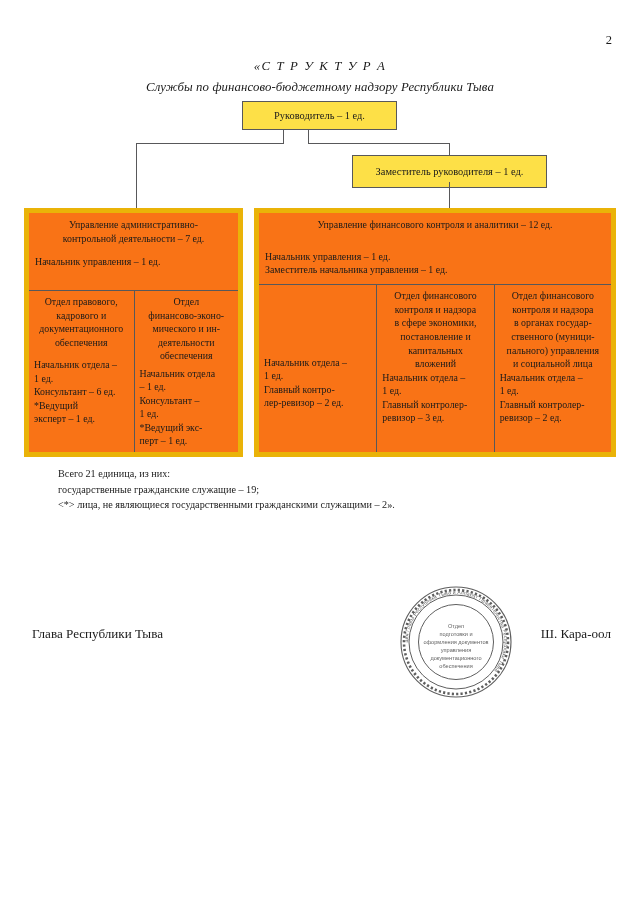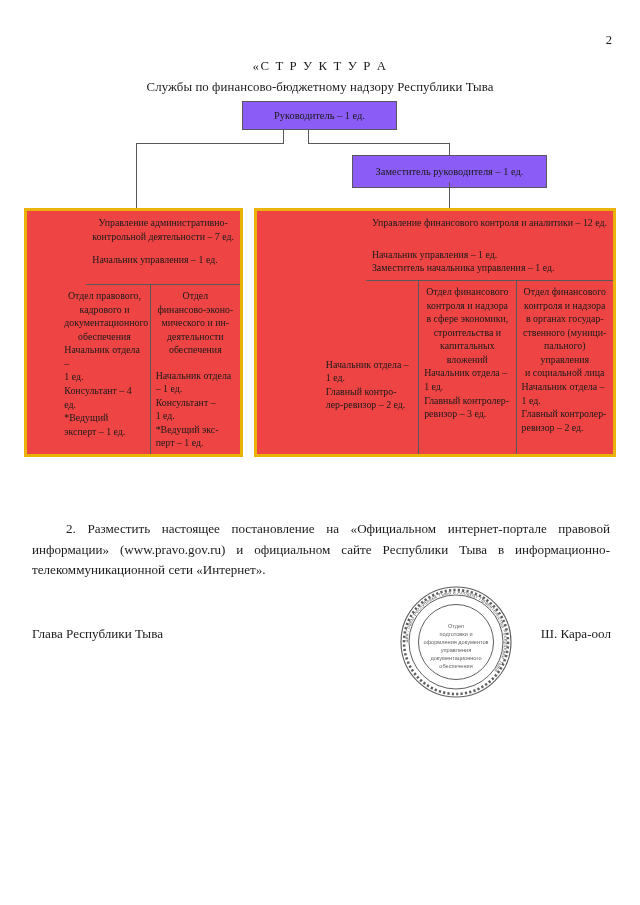--- a/index.html
+++ b/index.html
@@ -34,41 +34,42 @@
 
   
   .doc-title {
     position: absolute;
     top: 56px;
     left: 0;
     width: 640px;
     text-align: center;
     font-size: 12.8px;
     line-height: 1.62;
+    font-style: italic;
   }
   .doc-title .line1 {
     letter-spacing: 1.6px;
   }
   .doc-title .line2 {
     letter-spacing: 0.1px;
   }
 
   
   .chart {
     position: absolute;
     top: 98px;
     left: 0;
     width: 640px;
     height: 365px;
   }
 
   .node {
     position: absolute;
     border: 1px solid #58585a;
-    background: #8b5cf6;
+    background: #fde047;
     box-sizing: border-box;
     display: flex;
     align-items: center;
     justify-content: center;
     font-size: 10.4px;
     text-align: center;
   }
 
   .node-head {
     left: 242px;
@@ -85,25 +86,24 @@
 
   .connector {
     position: absolute;
     background: #58585a;
   }
 
   
   .dept-table {
     position: absolute;
     box-sizing: border-box;
-    border: 3px solid #eab308;
-    background: #ef4444;
+    border: 5px solid #eab308;
+    background: #f97316;
     display: flex;
     flex-direction: column;
-    align-items: flex-end;
   }
   .dept-left {
     left: 24px;
     top: 110px;
     width: 219px;
     height: 249px;
   }
   .dept-right {
     left: 254px;
     top: 110px;
@@ -261,21 +261,21 @@
         <div class="dept-col">
           <span class="col-name">
             <span>Отдел правового,</span>
             <span>кадрового и</span>
             <span>документационного</span>
             <span>обеспечения</span>
           </span>
           <span class="col-staff">
             <span>Начальник отдела –</span>
             <span>1 ед.</span>
-            <span>Консультант – 4 ед.</span>
+            <span>Консультант – 6 ед.</span>
             <span>*Ведущий</span>
             <span>эксперт – 1 ед.</span>
           </span>
         </div>
 
         <div class="dept-col">
           <span class="col-name">
             <span>Отдел</span>
             <span>финансово-эконо-</span>
             <span>мического и ин-</span>
@@ -312,21 +312,21 @@
             <span>Главный контро-</span>
             <span>лер-ревизор – 2 ед.</span>
           </span>
         </div>
 
         <div class="dept-col">
           <span class="col-name">
             <span>Отдел финансового</span>
             <span>контроля и надзора</span>
             <span>в сфере экономики,</span>
-            <span>строительства и</span>
+            <span>постановление и</span>
             <span>капитальных</span>
             <span>вложений</span>
           </span>
           <span class="col-staff">
             <span>Начальник отдела –</span>
             <span>1 ед.</span>
             <span>Главный контролер-</span>
             <span>ревизор – 3 ед.</span>
           </span>
         </div>
@@ -346,22 +346,26 @@
             <span>Главный контролер-</span>
             <span>ревизор – 2 ед.</span>
           </span>
         </div>
 
       </div>
     </div>
 
   </div>
 
-
-  <div class="para">2. Разместить настоящее постановление на «Официальном интернет-портале правовой информации» (www.pravo.gov.ru) и официальном сайте Республики Тыва в информационно-телекоммуникационной сети «Интернет».</div>
+  <div class="summary">
+    <span>Всего 21 единица, из них:</span>
+    <span>государственные гражданские служащие – 19;</span>
+    <span>&lt;*&gt; лица, не являющиеся государственными гражданскими служащими – 2».</span>
+  </div>
+
 
   <div class="sign-left">Глава Республики Тыва</div>
   <div class="sign-right">Ш. Кара-оол</div>
 
   <div class="stamp">
     <svg viewBox="0 0 118 118" width="118" height="118" aria-hidden="true">
       <defs>
         <path id="ringOuter" d="M 59,59 m -48,0 a 48,48 0 1,1 96,0 a 48,48 0 1,1 -96,0"></path>
       </defs>
       <circle cx="59" cy="59" r="55" fill="none" stroke="#3b3b3b" stroke-width="1.1"></circle>

